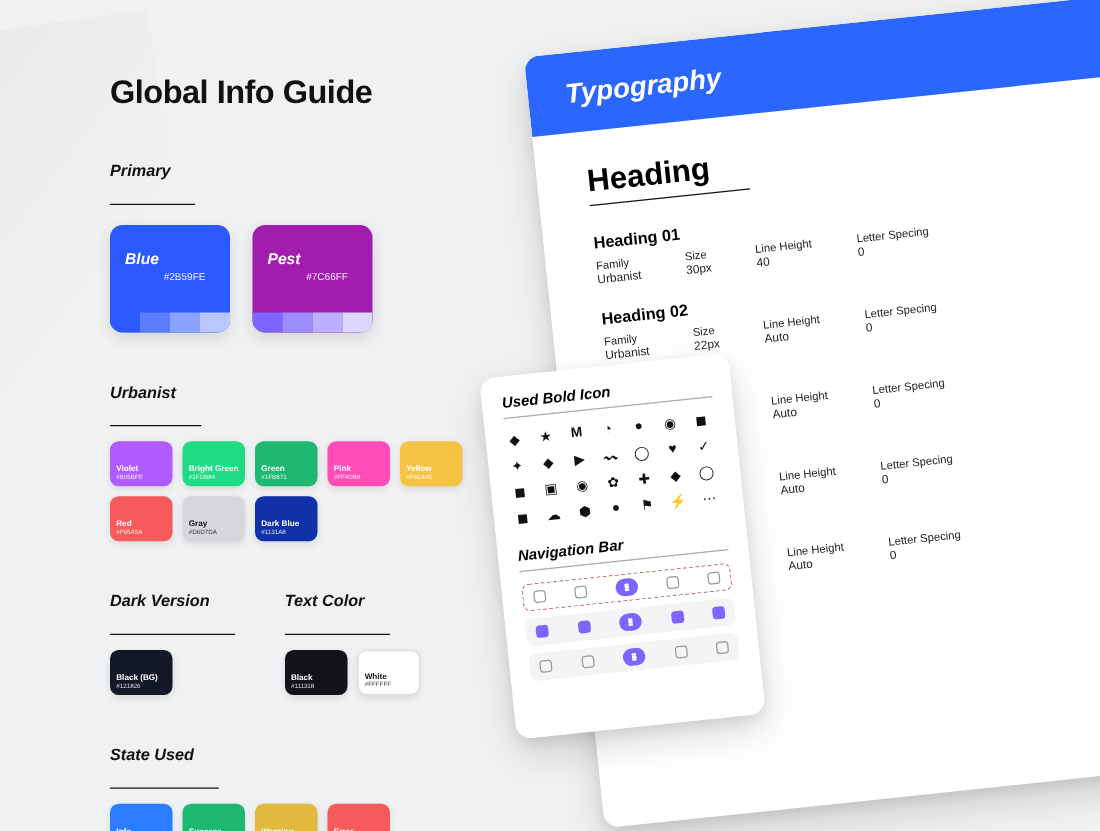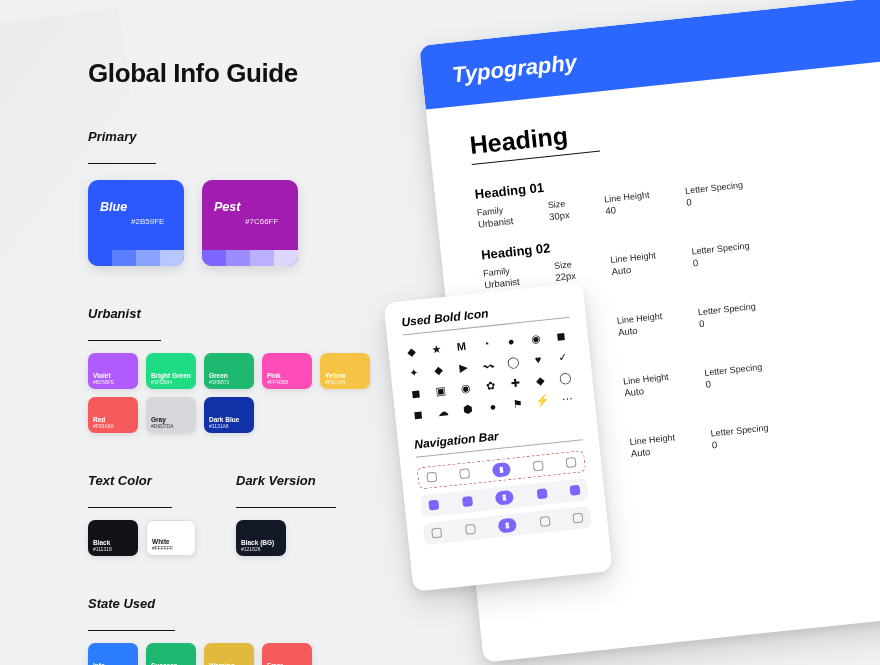--- a/index.html
+++ b/index.html
@@ -196,38 +196,38 @@
           <div class="hx">#D6D7DA</div>
         </div>
         <div class="chip" style="background: rgb(17, 49, 168);">
           <div class="lbl">Dark Blue</div>
           <div class="hx">#1131A8</div>
         </div>
       </div>
 
     <div class="two-col">
       <div>
+        <div class="section-title">Dark Version</div>
+        <div class="chip-row" id="dark-version-row">
+            <div class="chip" style="background: rgb(18, 24, 38);">
+              <div class="lbl">Black (BG)</div>
+              <div class="hx">#121826</div>
+            </div>
+          </div>
+      </div>
+      <div>
         <div class="section-title">Text Color</div>
         <div class="chip-row" id="text-color-row">
             <div class="chip" style="background: rgb(17, 19, 24);">
               <div class="lbl">Black</div>
               <div class="hx">#111318</div>
             </div>
             <div class="chip light bordered" style="background: rgb(255, 255, 255);">
               <div class="lbl">White</div>
               <div class="hx">#FFFFFF</div>
-            </div>
-          </div>
-      </div>
-      <div>
-        <div class="section-title">Dark Version</div>
-        <div class="chip-row" id="dark-version-row">
-            <div class="chip" style="background: rgb(18, 24, 38);">
-              <div class="lbl">Black (BG)</div>
-              <div class="hx">#121826</div>
             </div>
           </div>
       </div>
     </div>
 
     <div class="section-title">State Used</div>
     <div class="chip-row" id="state-color-row">
         <div class="chip" style="background: rgb(43, 124, 254);">
           <div class="lbl">Info</div>
           <div class="hx">#2B7CFE</div>

